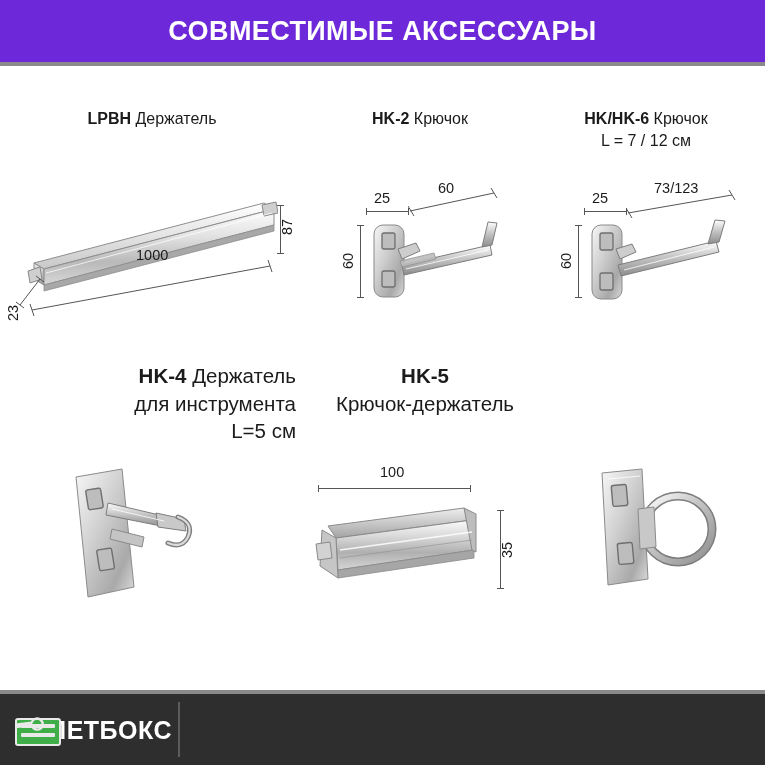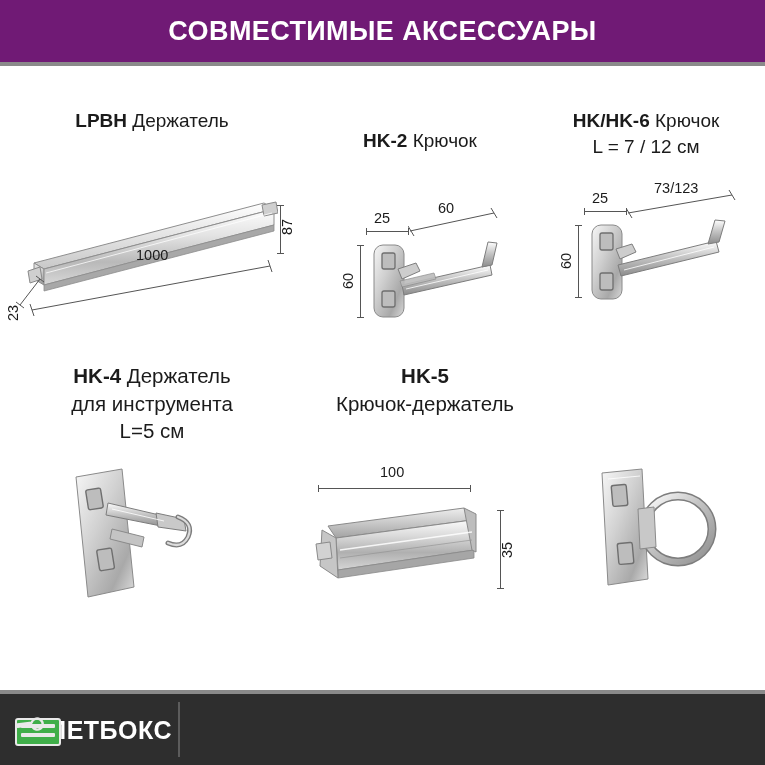--- a/index.html
+++ b/index.html
@@ -20,21 +20,21 @@
     height: 765px;
     background: #ffffff;
   }
   
   .header-bar {
     position: absolute;
     left: 0;
     top: 0;
     width: 765px;
     height: 62px;
-    background: #701a75;
+    background: #6d28d9;
     display: flex;
     align-items: center;
     justify-content: center;
   }
   .header-title {
     color: #ffffff;
     font-size: 27px;
     font-weight: bold;
     letter-spacing: 0.4px;
     text-align: center;
@@ -53,21 +53,21 @@
     left: 0;
     top: 70px;
     width: 765px;
     height: 615px;
   }
   .cell {
     position: absolute;
   }
   .caption {
     text-align: center;
-    font-size: 19px;
+    font-size: 16px;
     color: #1b1b1b;
     line-height: 1.35;
   }
   .caption .code {
     font-weight: bold;
   }
   .cap-big {
     font-size: 20.5px;
   }
   .art {
@@ -259,21 +259,21 @@
           <svg width="40" height="40" viewBox="0 0 40 40">
             <line x1="6" y1="30" x2="26" y2="4" stroke="#555" stroke-width="1"></line>
             <line x1="2" y1="27" x2="10" y2="33" stroke="#555" stroke-width="1"></line>
             <line x1="22" y1="1" x2="30" y2="7" stroke="#555" stroke-width="1"></line>
           </svg>
         </div>
         <div class="dim-label rot" style="left:-3px; top:142px;">23</div>
       </div>
     </div>
 
-    <div class="cell" style="left:310px; top:38px; width:220px; height:260px;margin-top:20px;">
+    <div class="cell" style="left:310px; top:38px; width:220px; height:260px;">
       <div class="caption" style="width:220px;">
         <span class="code">HK-2</span>
         <span>Крючок</span>
       </div>
 
       <div class="art" style="position:absolute; left:0; top:55px; width:220px; height:190px;">
 
         <div class="dim-line dim-h" style="left:56px; top:48px; width:42px;"></div>
         <div class="tick-v" style="left:56px; top:45px;"></div>
         <div class="tick-v" style="left:98px; top:45px;"></div>
@@ -378,21 +378,21 @@
             <path d="M120,25 L131,23 L137,2 L127,1 Z" fill="url(#rod3)" stroke="#7d7d7d" stroke-width="1"></path>
 
             <polygon points="28,30 44,25 48,33 32,40" fill="#cdcdcd" stroke="#7e7e7e" stroke-width="1"></polygon>
             <line x1="36" y1="51" x2="126" y2="28" stroke="#ffffff" stroke-width="1" opacity="0.8"></line>
           </svg>
         </div>
       </div>
     </div>
 
     <div class="cell" style="left:8px; top:292px; width:288px; height:310px;">
-      <div class="caption cap-big" style="width:288px;">
+      <div class="caption cap-big" style="width:288px;text-align:right;">
         <span class="code">HK-4</span>
         <span>Держатель</span><br>
         <span>для инструмента</span><br>
         <span>L=5 см</span>
       </div>
 
       <div class="art" style="position:absolute; left:0; top:105px; width:288px; height:180px;">
         <div style="position:absolute; left:52px; top:0; width:150px; height:175px;">
           <svg width="150" height="175" viewBox="0 0 150 175">
             <defs>

